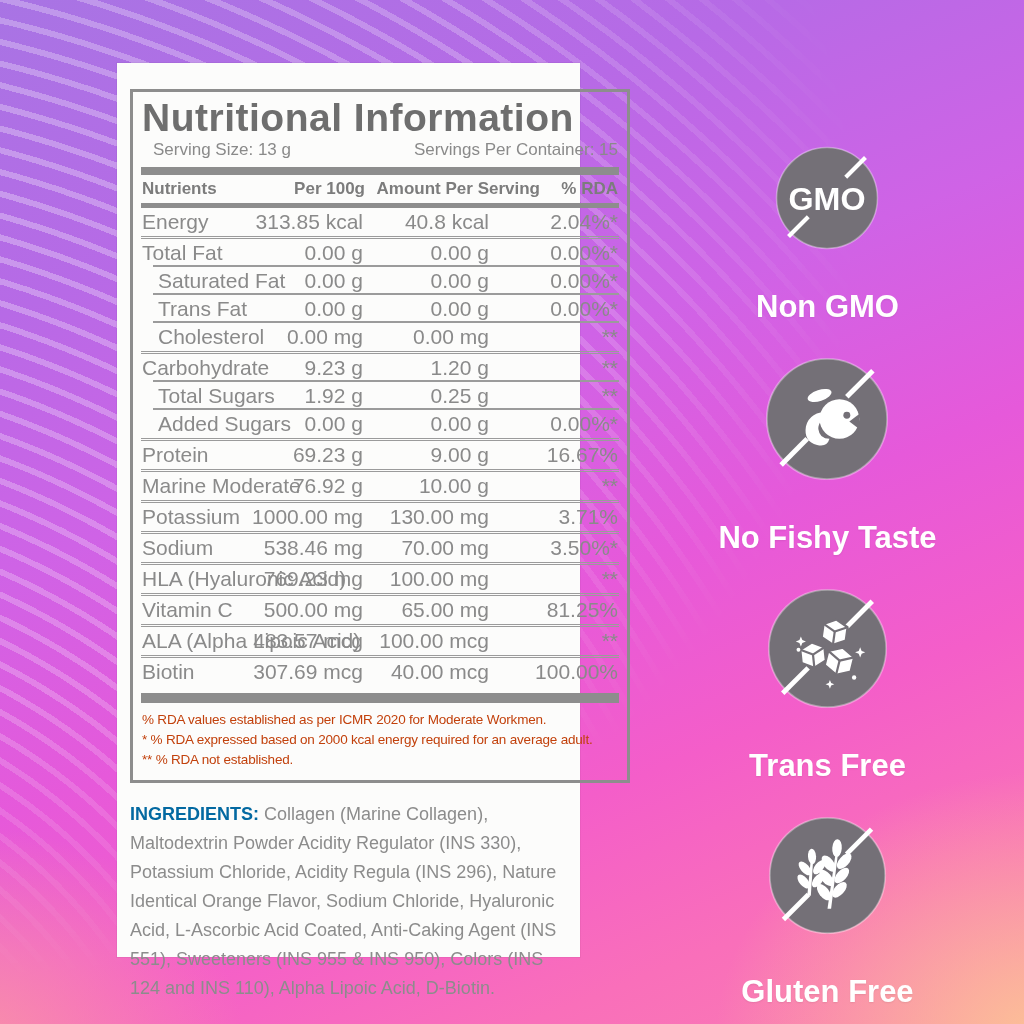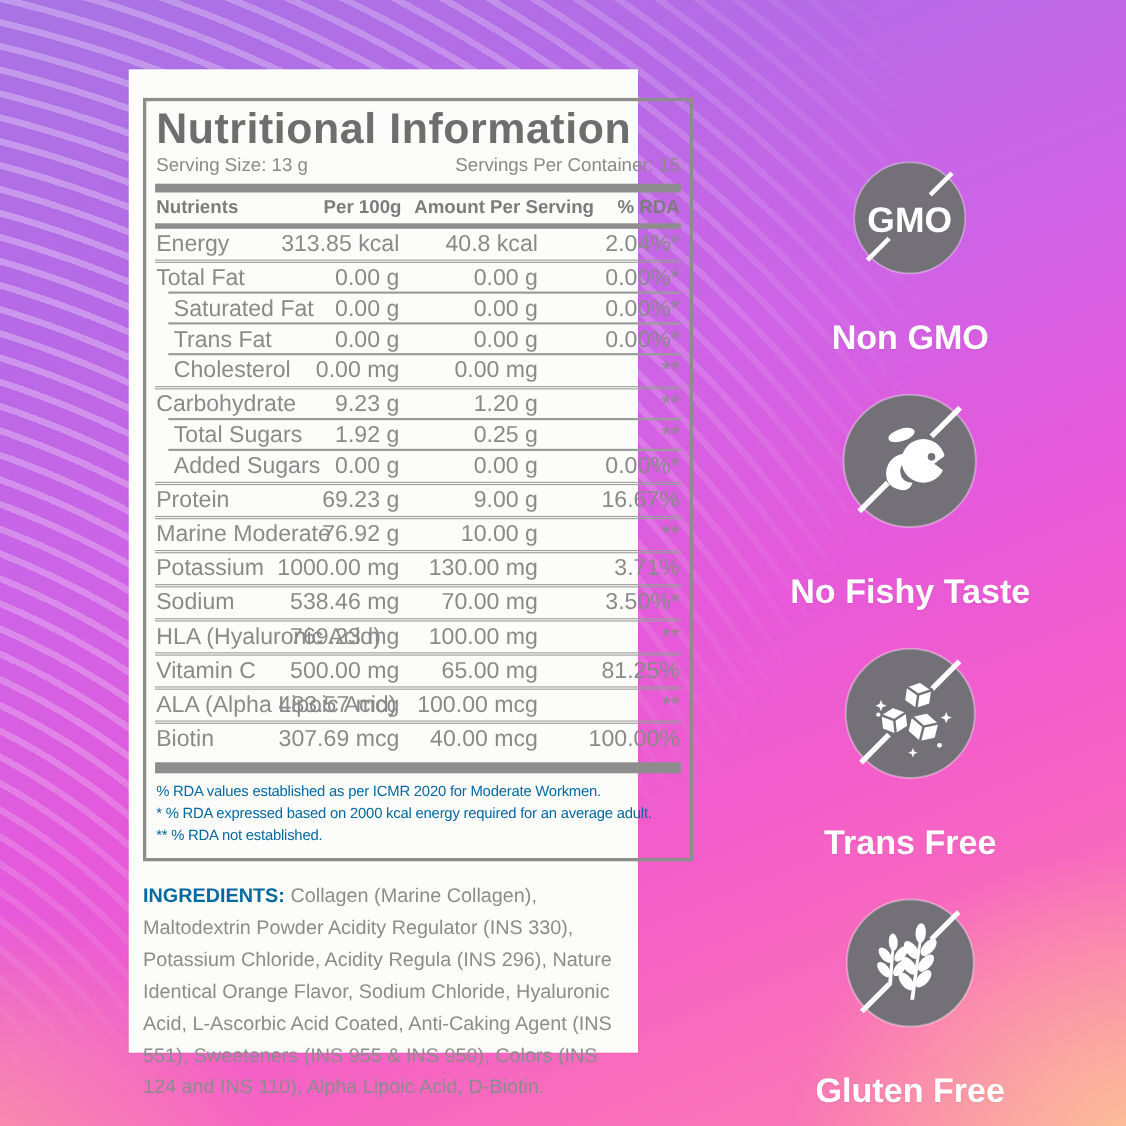--- a/index.html
+++ b/index.html
@@ -27,21 +27,21 @@
   .nutri-box{
     margin:26px 13px 0 13px;border:3px solid #8d8d8d;
     padding:4px 8px 8px 8px;box-sizing:border-box;width:500px;
   }
   .title{
     font-size:39px;font-weight:bold;color:#6e6e6e;letter-spacing:0.5px;
     line-height:42px;white-space:nowrap;margin:1px 0 0 1px;
   }
   .serving-row{
     display:flex;justify-content:space-between;
-    font-size:17px;color:#8a8a8a;margin:1px 1px 7px 1px;
+    font-size:17px;color:#8a8a8a;margin:1px 1px 7px 12px;
   }
   .bar{background:#8d8d8d;}
   .bar.thick{height:8px;}
   .bar.med{height:5px;}
   .bar.foot{height:10px;margin-top:7px;}
 
   .hdr{position:relative;height:28px;font-size:17px;font-weight:bold;color:#7c7c7c;}
   .hdr span,.row span{position:absolute;top:50%;transform:translateY(-50%);white-space:nowrap;}
   .hdr .c1{left:1px;}
   .hdr .c2{right:254px;}
@@ -50,21 +50,21 @@
 
   .row{position:relative;height:28px;font-size:21px;color:#8a8a8a;}
   .row .c1{left:1px;}
   .row.indent .c1{left:17px;}
   .row .c2{right:256px;}
   .row .c3{right:130px;}
   .row .c4{right:1px;}
   .row.sep-d{border-bottom:3px double #9b9b9b;}
   .row.sep-i::after{content:"";position:absolute;left:12px;right:0;bottom:0;height:2px;background:#9b9b9b;}
 
-  .footnotes{padding:7px 1px 2px 1px;font-size:13.5px;color:#0369a1;line-height:20px;letter-spacing:-0.2px;}
+  .footnotes{padding:7px 1px 2px 1px;font-size:13.5px;color:#c2410c;line-height:20px;letter-spacing:-0.2px;}
   .footnotes div{white-space:nowrap;}
 
   .ingredients{
     margin:17px 13px 0 13px;font-size:18px;line-height:29px;color:#8c8c8c;
   }
   .ingredients b{color:#0369a1;}
 
   
   .badges{
     position:absolute;left:700px;top:146px;width:255px;

